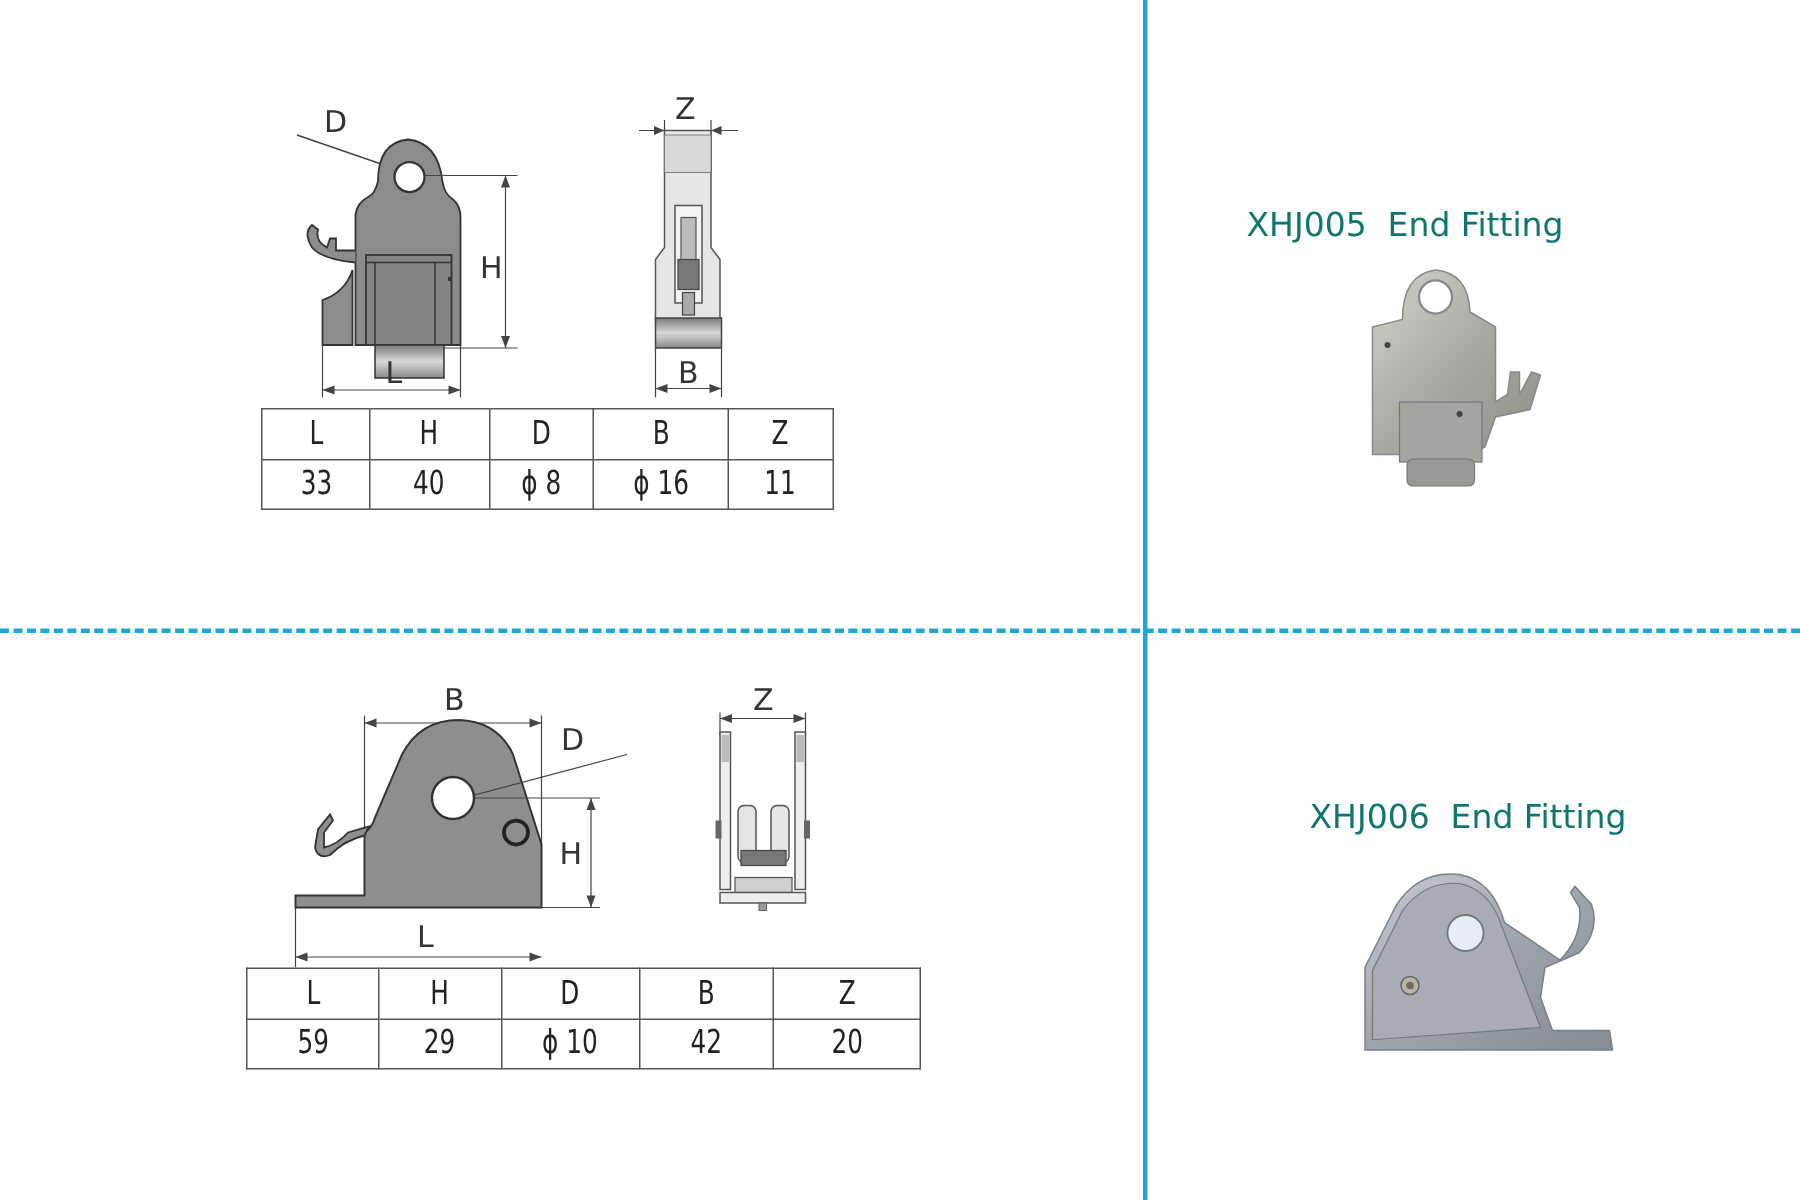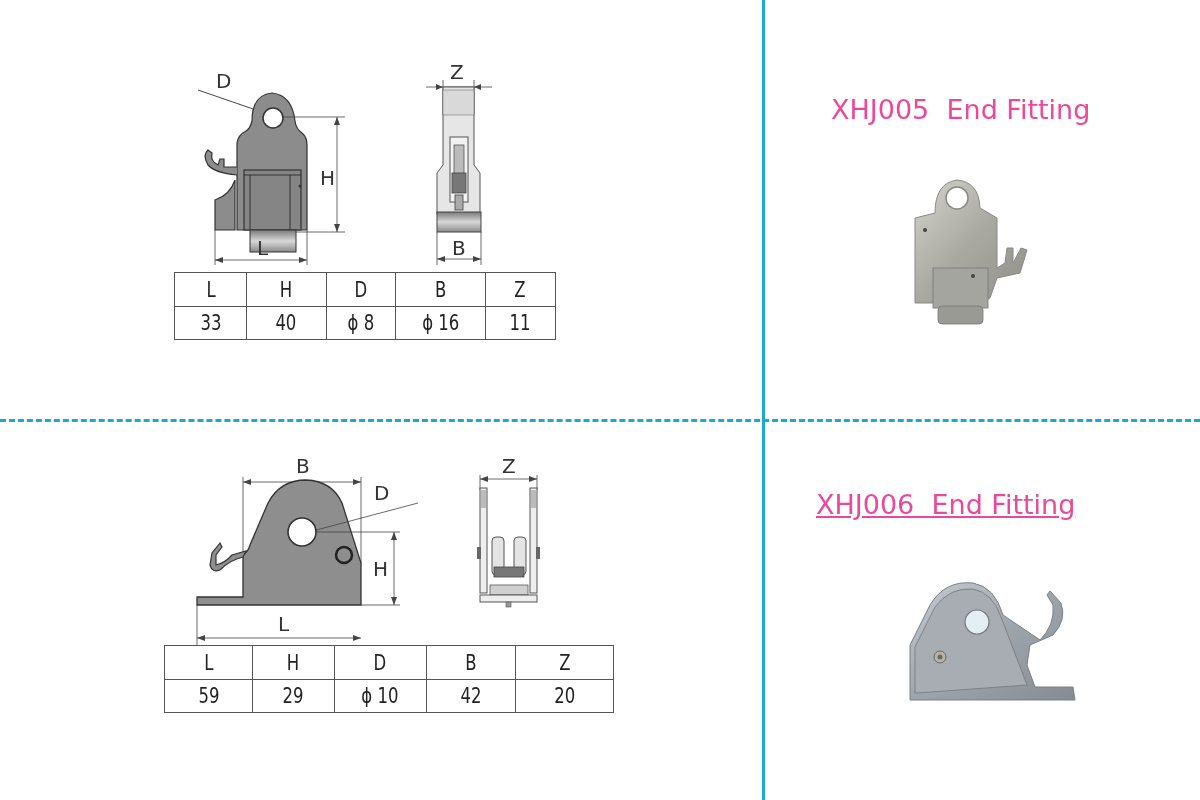--- a/index.html
+++ b/index.html
@@ -20,23 +20,24 @@
   .spec-table {
     position: absolute; border-collapse: collapse;
     font-family: "DejaVu Sans", sans-serif; color: #222;
   }
   .spec-table td {
     border: 1.5px solid #555; text-align: center;
     font-size: 22px; font-weight: normal; padding: 0;
     transform: scaleX(0.75);
   }
   .product-title {
-    position: absolute; font-size: 27px; color: #ec4899;
+    position: absolute; font-size: 22px; color: #0f766e;
     font-family: "DejaVu Sans", sans-serif; letter-spacing: 0px;
     white-space: pre;
+    margin-top: 44px;
   }
   .photo { position: absolute; }
   .dimtxt { font-family: "DejaVu Sans", sans-serif; font-size: 20px; fill: #333; }
 </style>
 </head>
 <body>
 
 <div class="vline"></div>
 <div class="hline"></div>
 
@@ -207,21 +208,21 @@
   <tr>
     <td>59</td>
     <td>29</td>
     <td>ϕ 10</td>
     <td>42</td>
     <td>20</td>
   </tr>
 </tbody>
   </table>
 
-<div class="product-title" style="left:816px;top:489px;text-decoration:underline;">XHJ006  End Fitting</div>
+<div class="product-title" style="left:873px;top:489px;">XHJ006  End Fitting</div>
 
 <svg class="photo" style="left:895px;top:575px" width="185" height="130" viewBox="0 0 185 130">
   <defs>
     <linearGradient id="metal2" x1="0" x2="1" y1="0" y2="1">
       <stop offset="0" stop-color="#c7ccd3"></stop>
         <stop offset="0.5" stop-color="#9ea4ac"></stop>
         <stop offset="1" stop-color="#858b93"></stop>
     </linearGradient>
   </defs>
   <path d="M15 118 L15 70 L35 30 Q50 5 78 8 Q100 12 108 40 L145 65 Q160 50 158 30 L152 20 L155 16 L166 28 Q172 45 158 60 L135 70 L132 90 L140 112 L178 112 L180 125 L15 125 Z" fill="url(#metal2)" stroke="#7a8088" stroke-width="1"></path>

